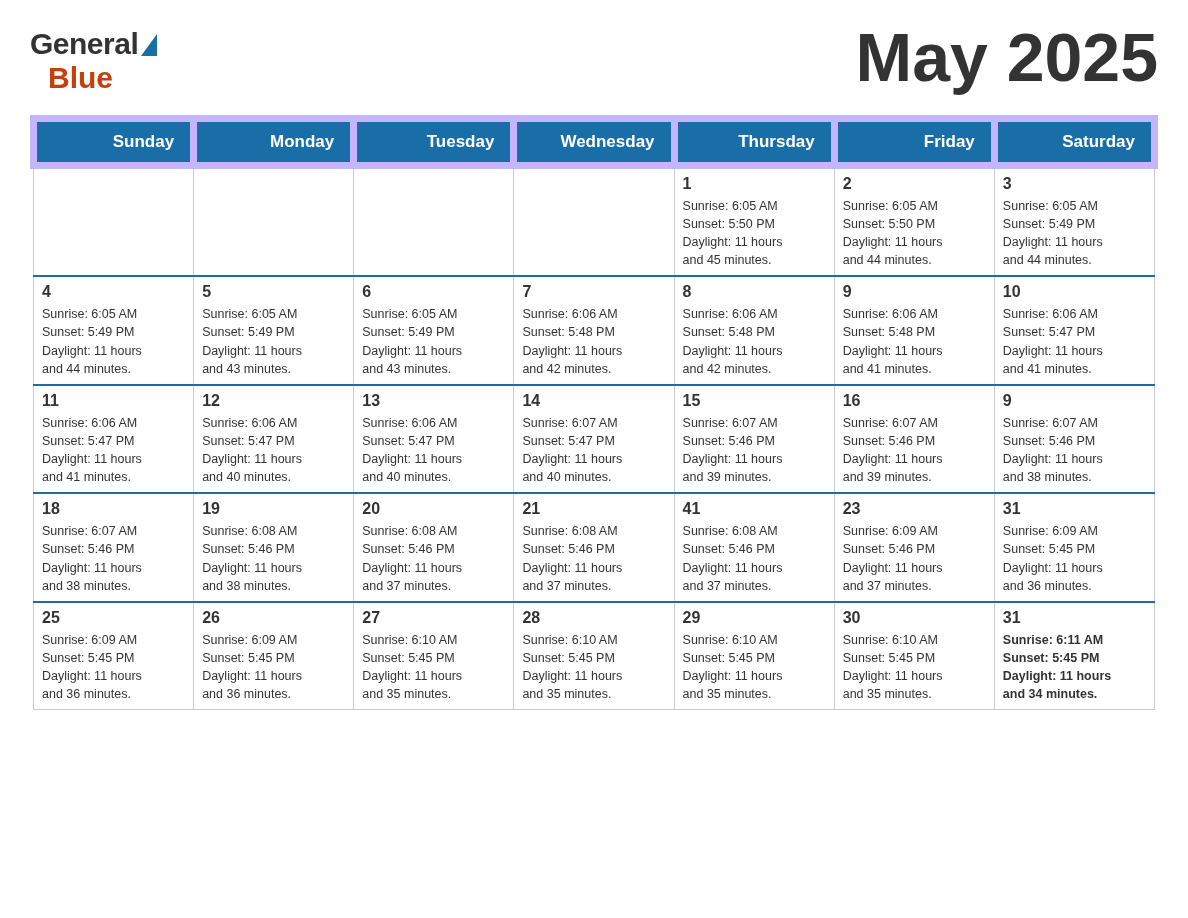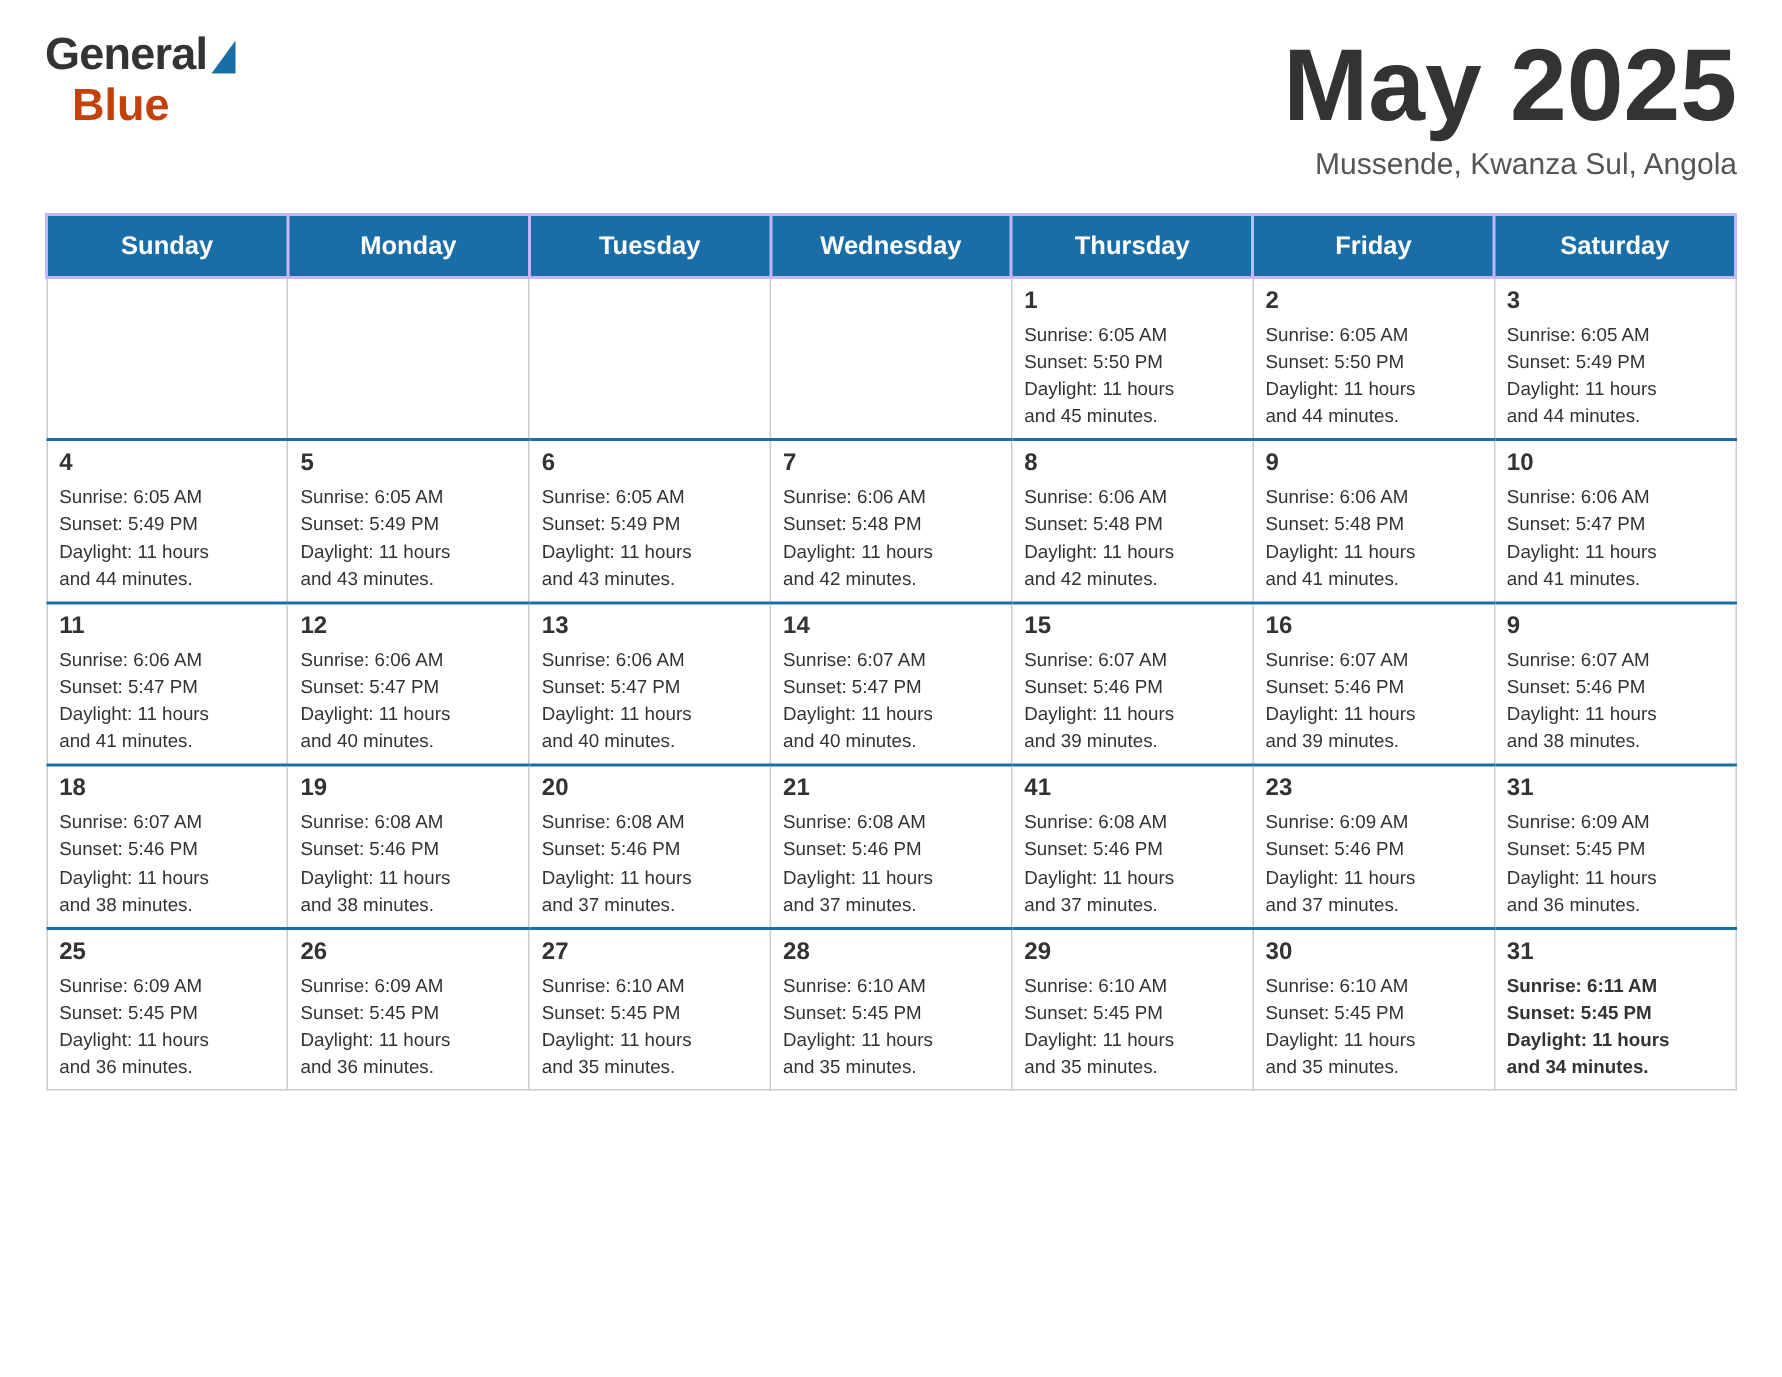--- a/index.html
+++ b/index.html
@@ -6,21 +6,21 @@
     body {
       font-family: Arial, sans-serif;
       background: #fff;
       width: 1188px;
       min-height: 918px;
       padding: 20px 30px;
     }
     .header {
       display: flex;
       justify-content: space-between;
-      align-items: flex-start;
+      align-items: flex-end;
       margin-bottom: 20px;
     }
     .title-section {
       text-align: right;
     }
     .month-year {
       font-size: 68px;
       font-weight: bold;
       color: #333;
       line-height: 1.1;
@@ -34,22 +34,22 @@
       width: 100%;
       border-collapse: collapse;
       border: 1px solid #aaa;
     }
     .calendar th {
       background-color: #1a6ea8;
       color: #fff;
       font-size: 17px;
       font-weight: bold;
       padding: 10px 16px;
-      text-align: center;
-      border: 2px solid #c4b5fd;
+      text-align: right;
+      border: 7px solid #c4b5fd;
     }
     .calendar td {
       vertical-align: top;
       padding: 6px 8px;
       border: 1px solid #ccc;
       width: calc(100% / 7);
       min-height: 110px;
       font-size: 13px;
       color: #333;
     }
@@ -108,21 +108,20 @@
 <div class="header">
   <div class="logo-wrapper">
     <div class="logo-row1">
       <span class="logo-text-general">General</span>
       <span class="logo-arrow"></span>
     </div>
     <span class="logo-text-blue">Blue</span>
   </div>
   <div class="title-section">
     <div class="month-year">May 2025</div>
-    <div class="location">Mussende, Kwanza Sul, Angola</div>
   </div>
 </div>
 
 <table class="calendar">
   <thead>
     <tr>
     <th>Sunday</th>
         <th>Monday</th>
         <th>Tuesday</th>
         <th>Wednesday</th>

